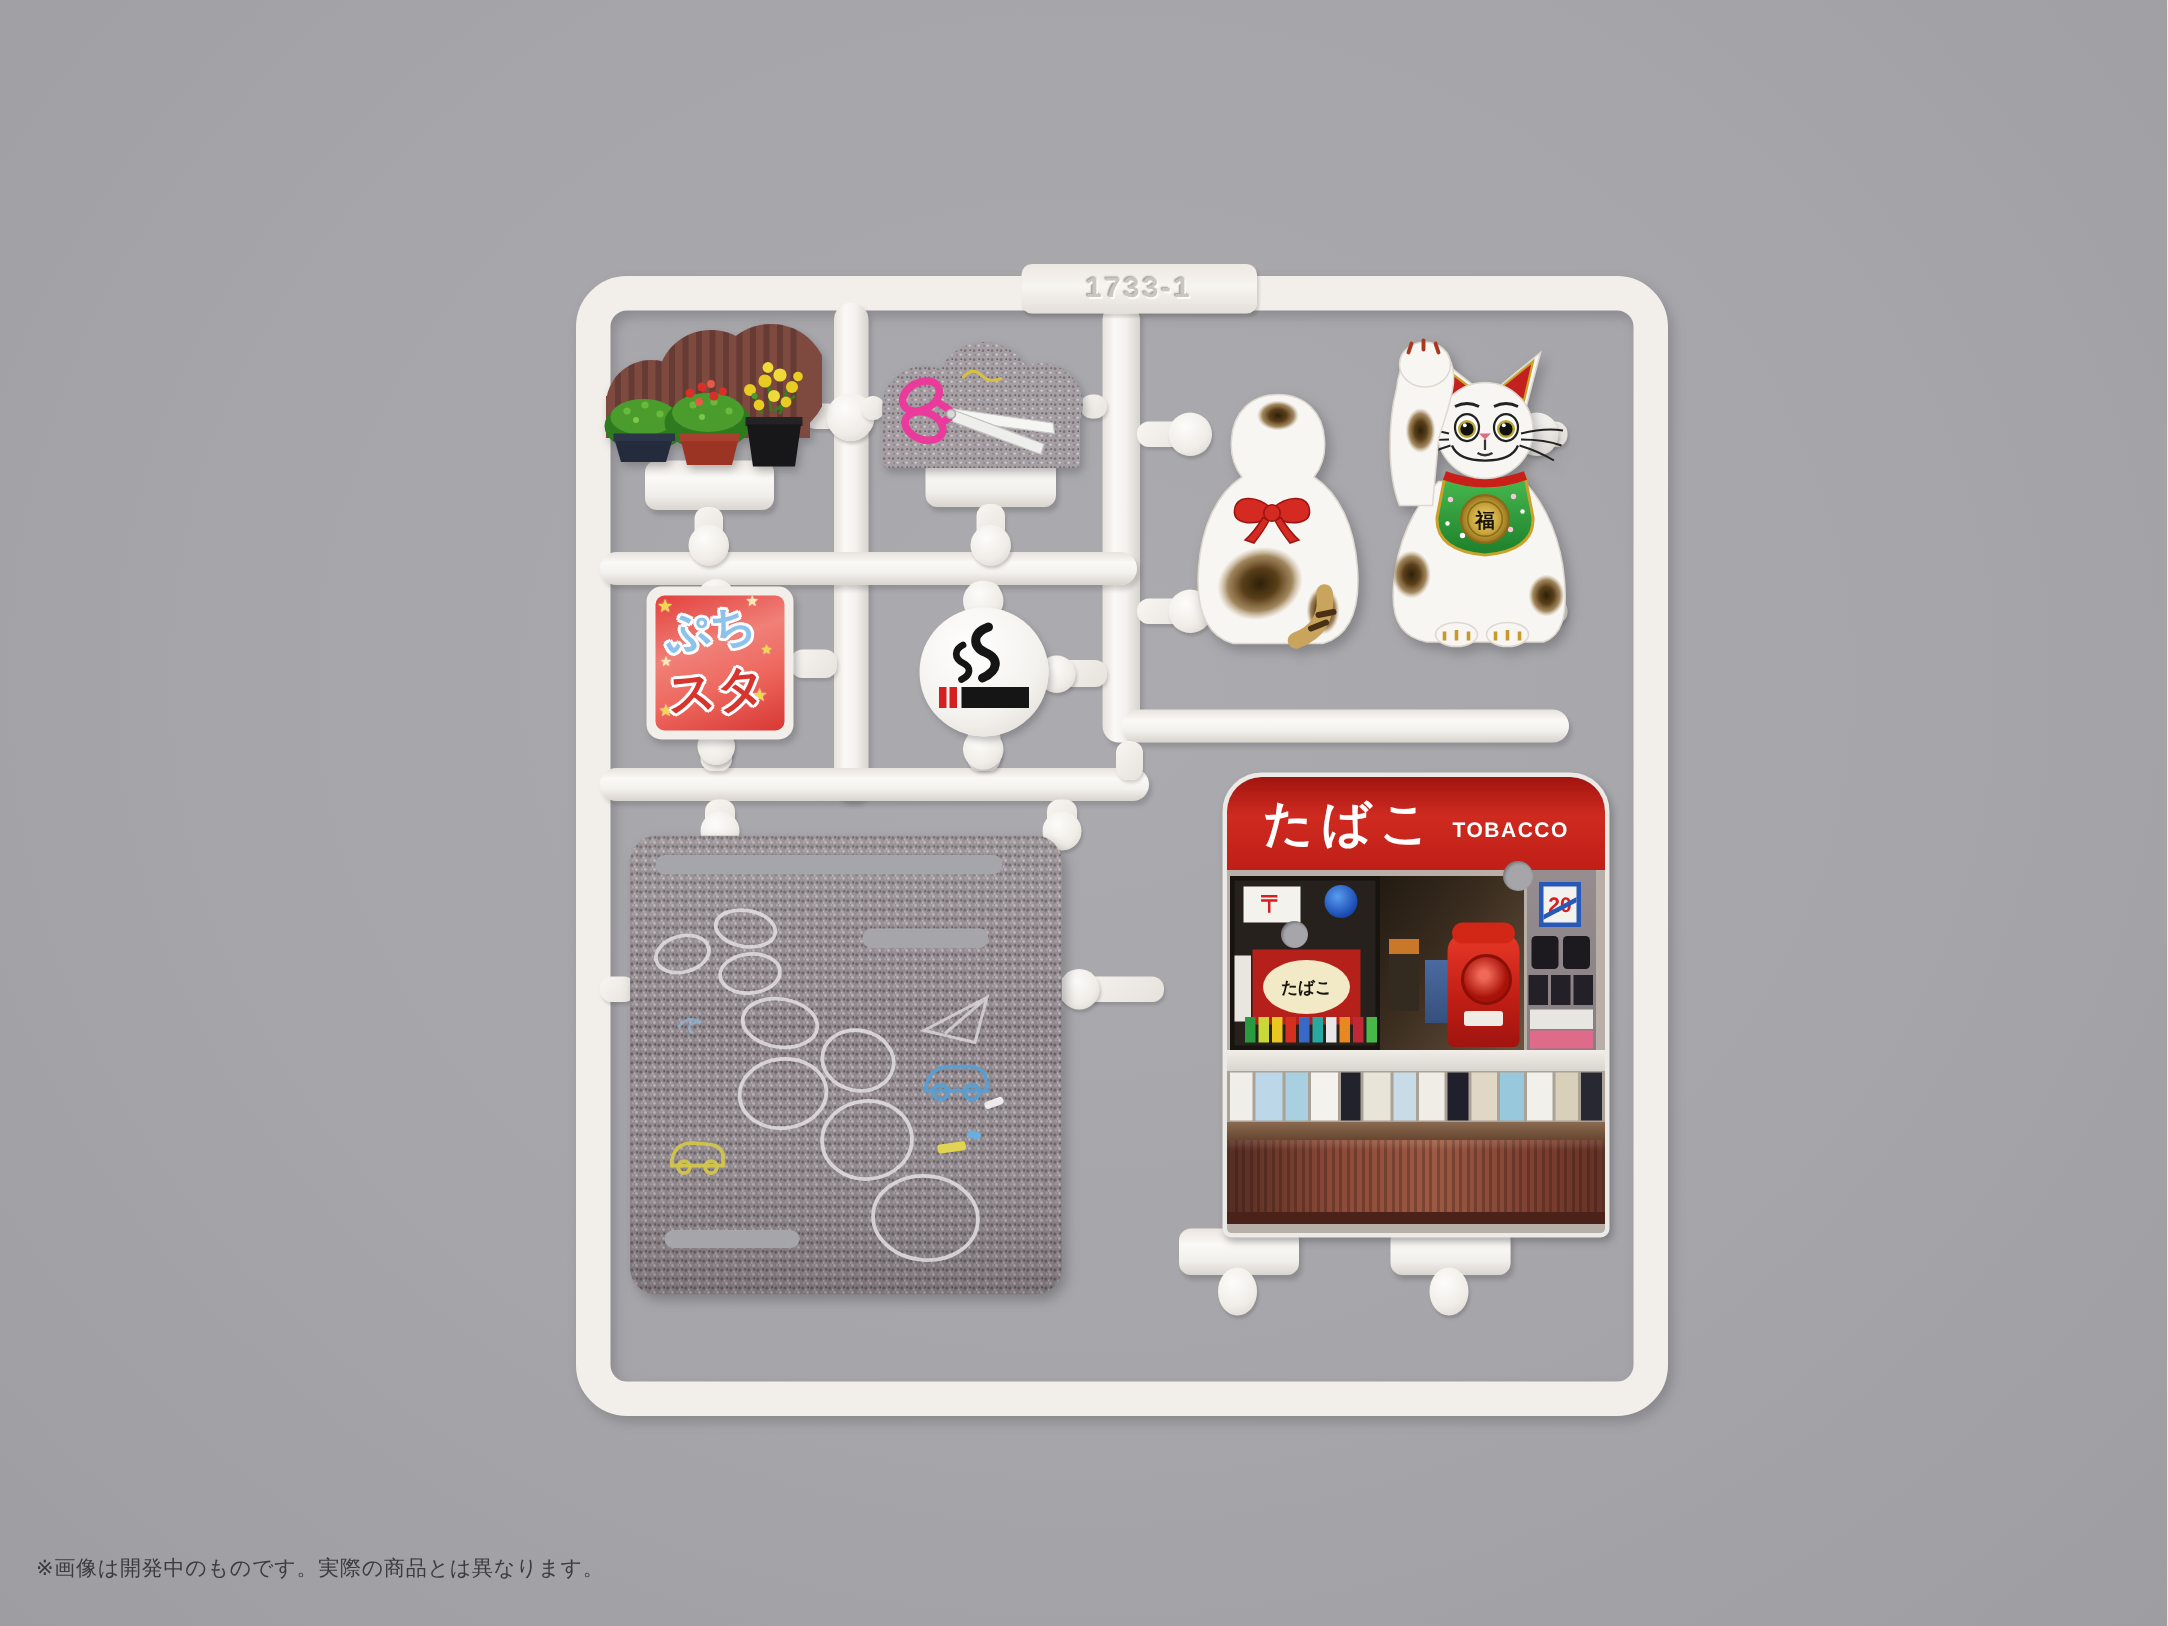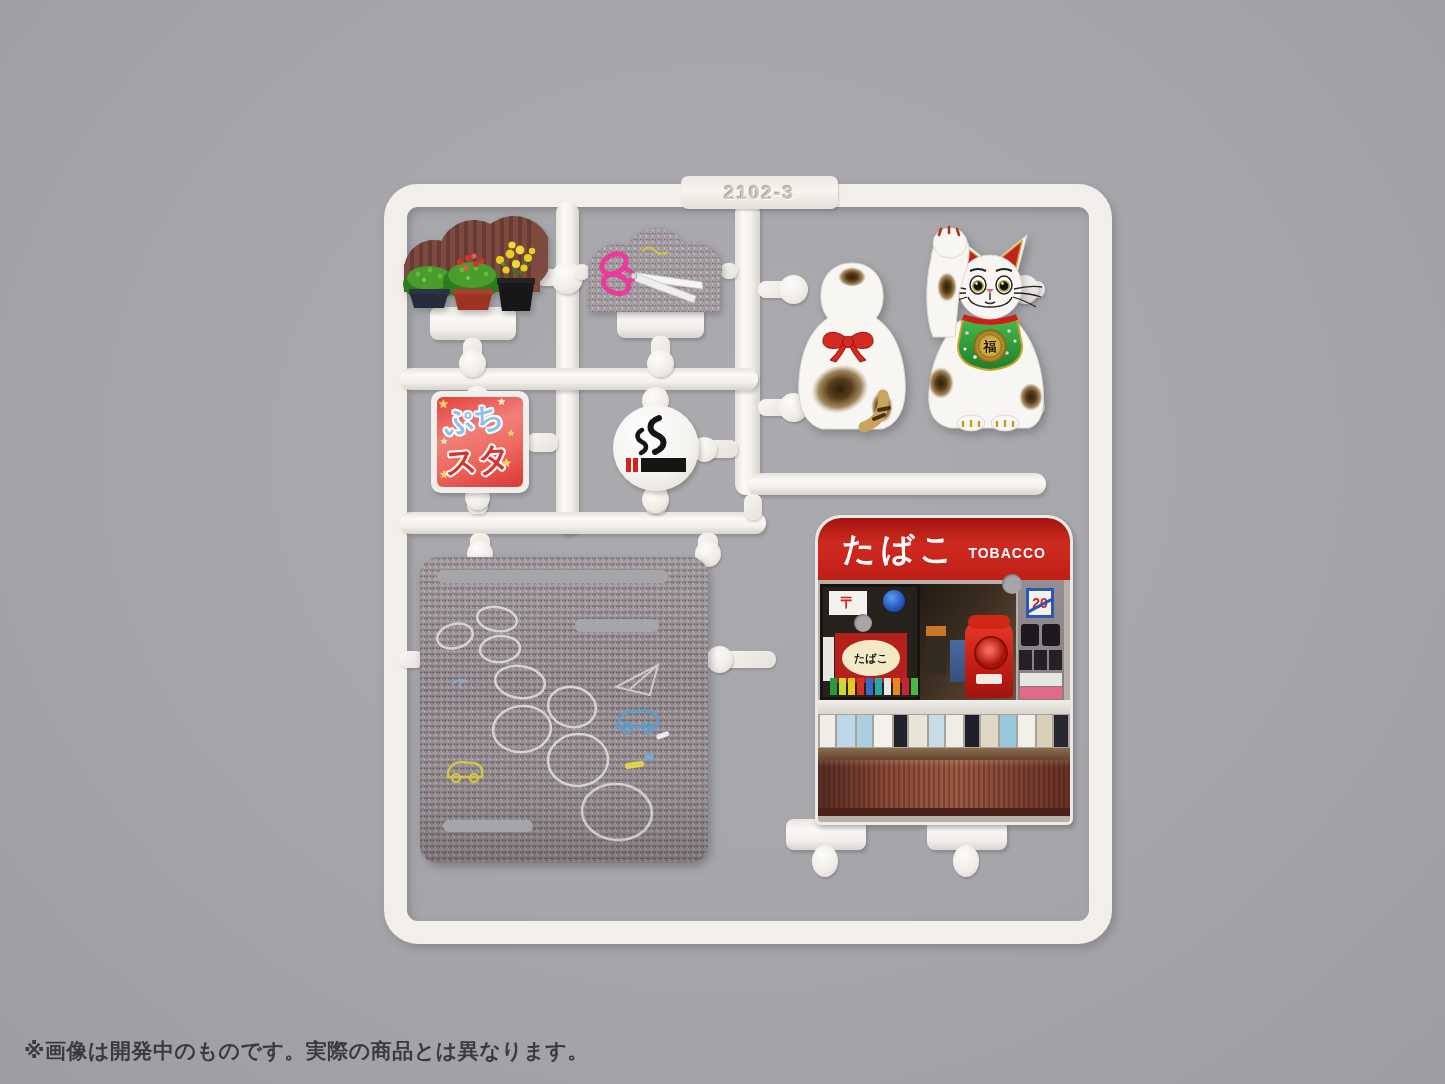--- a/index.html
+++ b/index.html
@@ -75,21 +75,21 @@
   .pinkpacks{position:absolute;left:2px;top:107px;width:42px;height:12px;background:#e06a8a;}
   .shelfband{position:absolute;left:0;top:182px;width:100%;height:14px;background:linear-gradient(#f1eee9,#d8d4ce);}
   .packsrow{position:absolute;left:0;top:196px;width:100%;height:34px;background:#aaa296;display:flex;gap:2px;padding:1px 2px;box-sizing:border-box;}
   .packsrow div{height:32px;}
   .counterlip{position:absolute;left:0;top:230px;width:100%;height:12px;background:linear-gradient(#8a6a50,#66462f);}
   .wood{position:absolute;left:0;top:242px;width:100%;height:56px;
     background:repeating-linear-gradient(90deg,rgba(40,14,8,.28) 0 2px,rgba(255,255,255,0) 2px 5px),
       linear-gradient(90deg,#542c22 0%,#8a4a38 28%,#9c5a44 55%,#7a3e30 84%,#643126 100%);
     box-shadow:inset 0 -8px 0 #4a221a, inset 0 4px 4px rgba(255,230,200,.15);}
   .hole{position:absolute;border-radius:50%;background:#a6a5a9;box-shadow:inset 1px 1px 2px rgba(40,40,45,.4);}
-  .caption{font-size:21px;font-weight:700;color:#3b3b3d;letter-spacing:.5px;}
+  .caption{font-size:14px;font-weight:400;color:#3b3b3d;letter-spacing:.5px;}
 </style>
 </head>
 <body>
 
 <div class="stage">
 
   <svg width="0" height="0" style="position:absolute" aria-hidden="true">
     <defs>
       <pattern id="spk" width="6" height="6" patternUnits="userSpaceOnUse">
         <rect width="6" height="6" fill="#8f878b"></rect>
@@ -186,21 +186,21 @@
   <div class="abs stub" style="left:698px;top:533px;width:20px;height:27px;"></div>
   <div class="abs node" style="left:695px;top:541px;width:26px;height:26px;"></div>
   <div class="abs stub" style="left:744px;top:494px;width:18px;height:26px;"></div>
 
   <div class="abs tab" style="left:786px;top:819px;width:80px;height:31px;"></div>
   <div class="abs tab" style="left:927px;top:819px;width:80px;height:31px;"></div>
   <div class="abs node" style="left:812px;top:845px;width:26px;height:32px;"></div>
   <div class="abs node" style="left:953px;top:845px;width:26px;height:32px;"></div>
 
   <div class="abs runner-tag" style="left:681px;top:176px;width:157px;height:33px;">
-    <span>2102-3</span>
+    <span>1733-1</span>
   </div>
 
   <svg class="abs" style="left:396px;top:212px;width:152px;height:100px;z-index:3;filter:drop-shadow(2px 3px 3px rgba(66,66,72,.35));" viewBox="0 0 152 100">
     <g>
       <circle cx="38" cy="58" r="30" fill="#7e4a40"></circle>
         <circle cx="78" cy="44" r="36" fill="#7e4a40"></circle>
       <circle cx="118" cy="42" r="38" fill="#7e4a40"></circle>
         <rect x="8" y="52" width="136" height="28" fill="#7e4a40"></rect>
       <g clip-path="url(#fenceClip)" opacity="0.55">
         <rect x="14" y="4" width="4" height="80" fill="#53302a"></rect>

